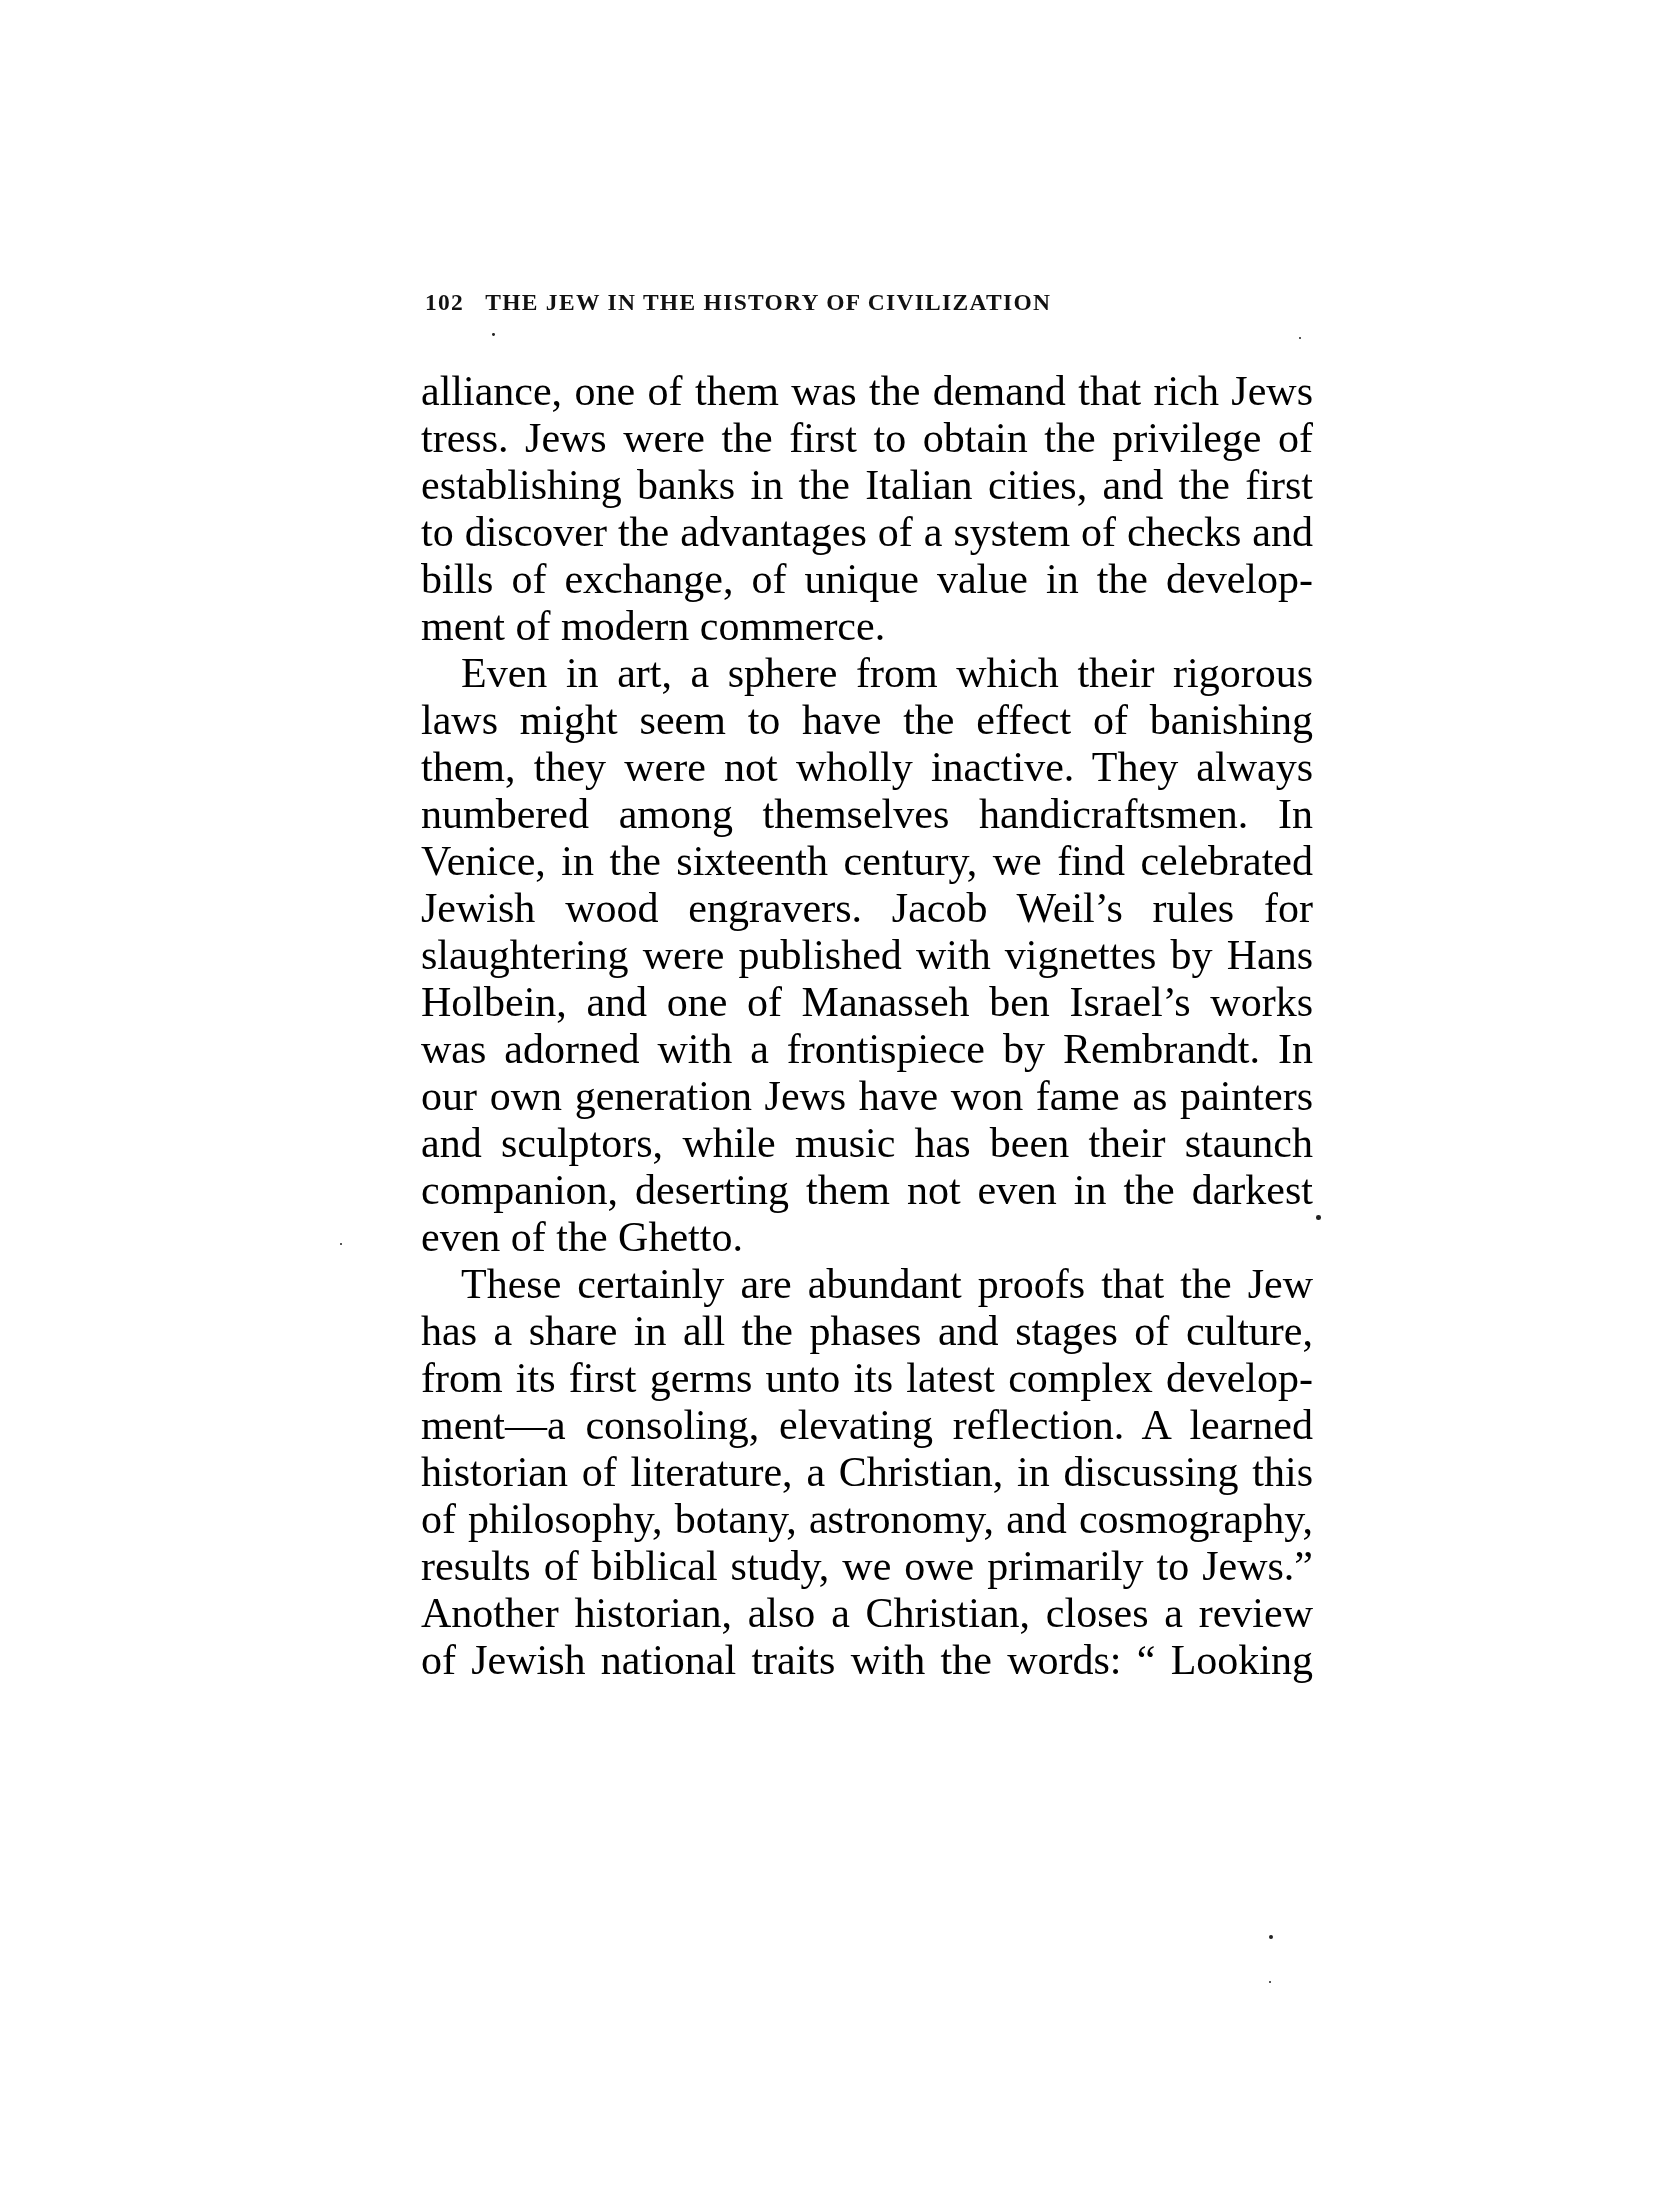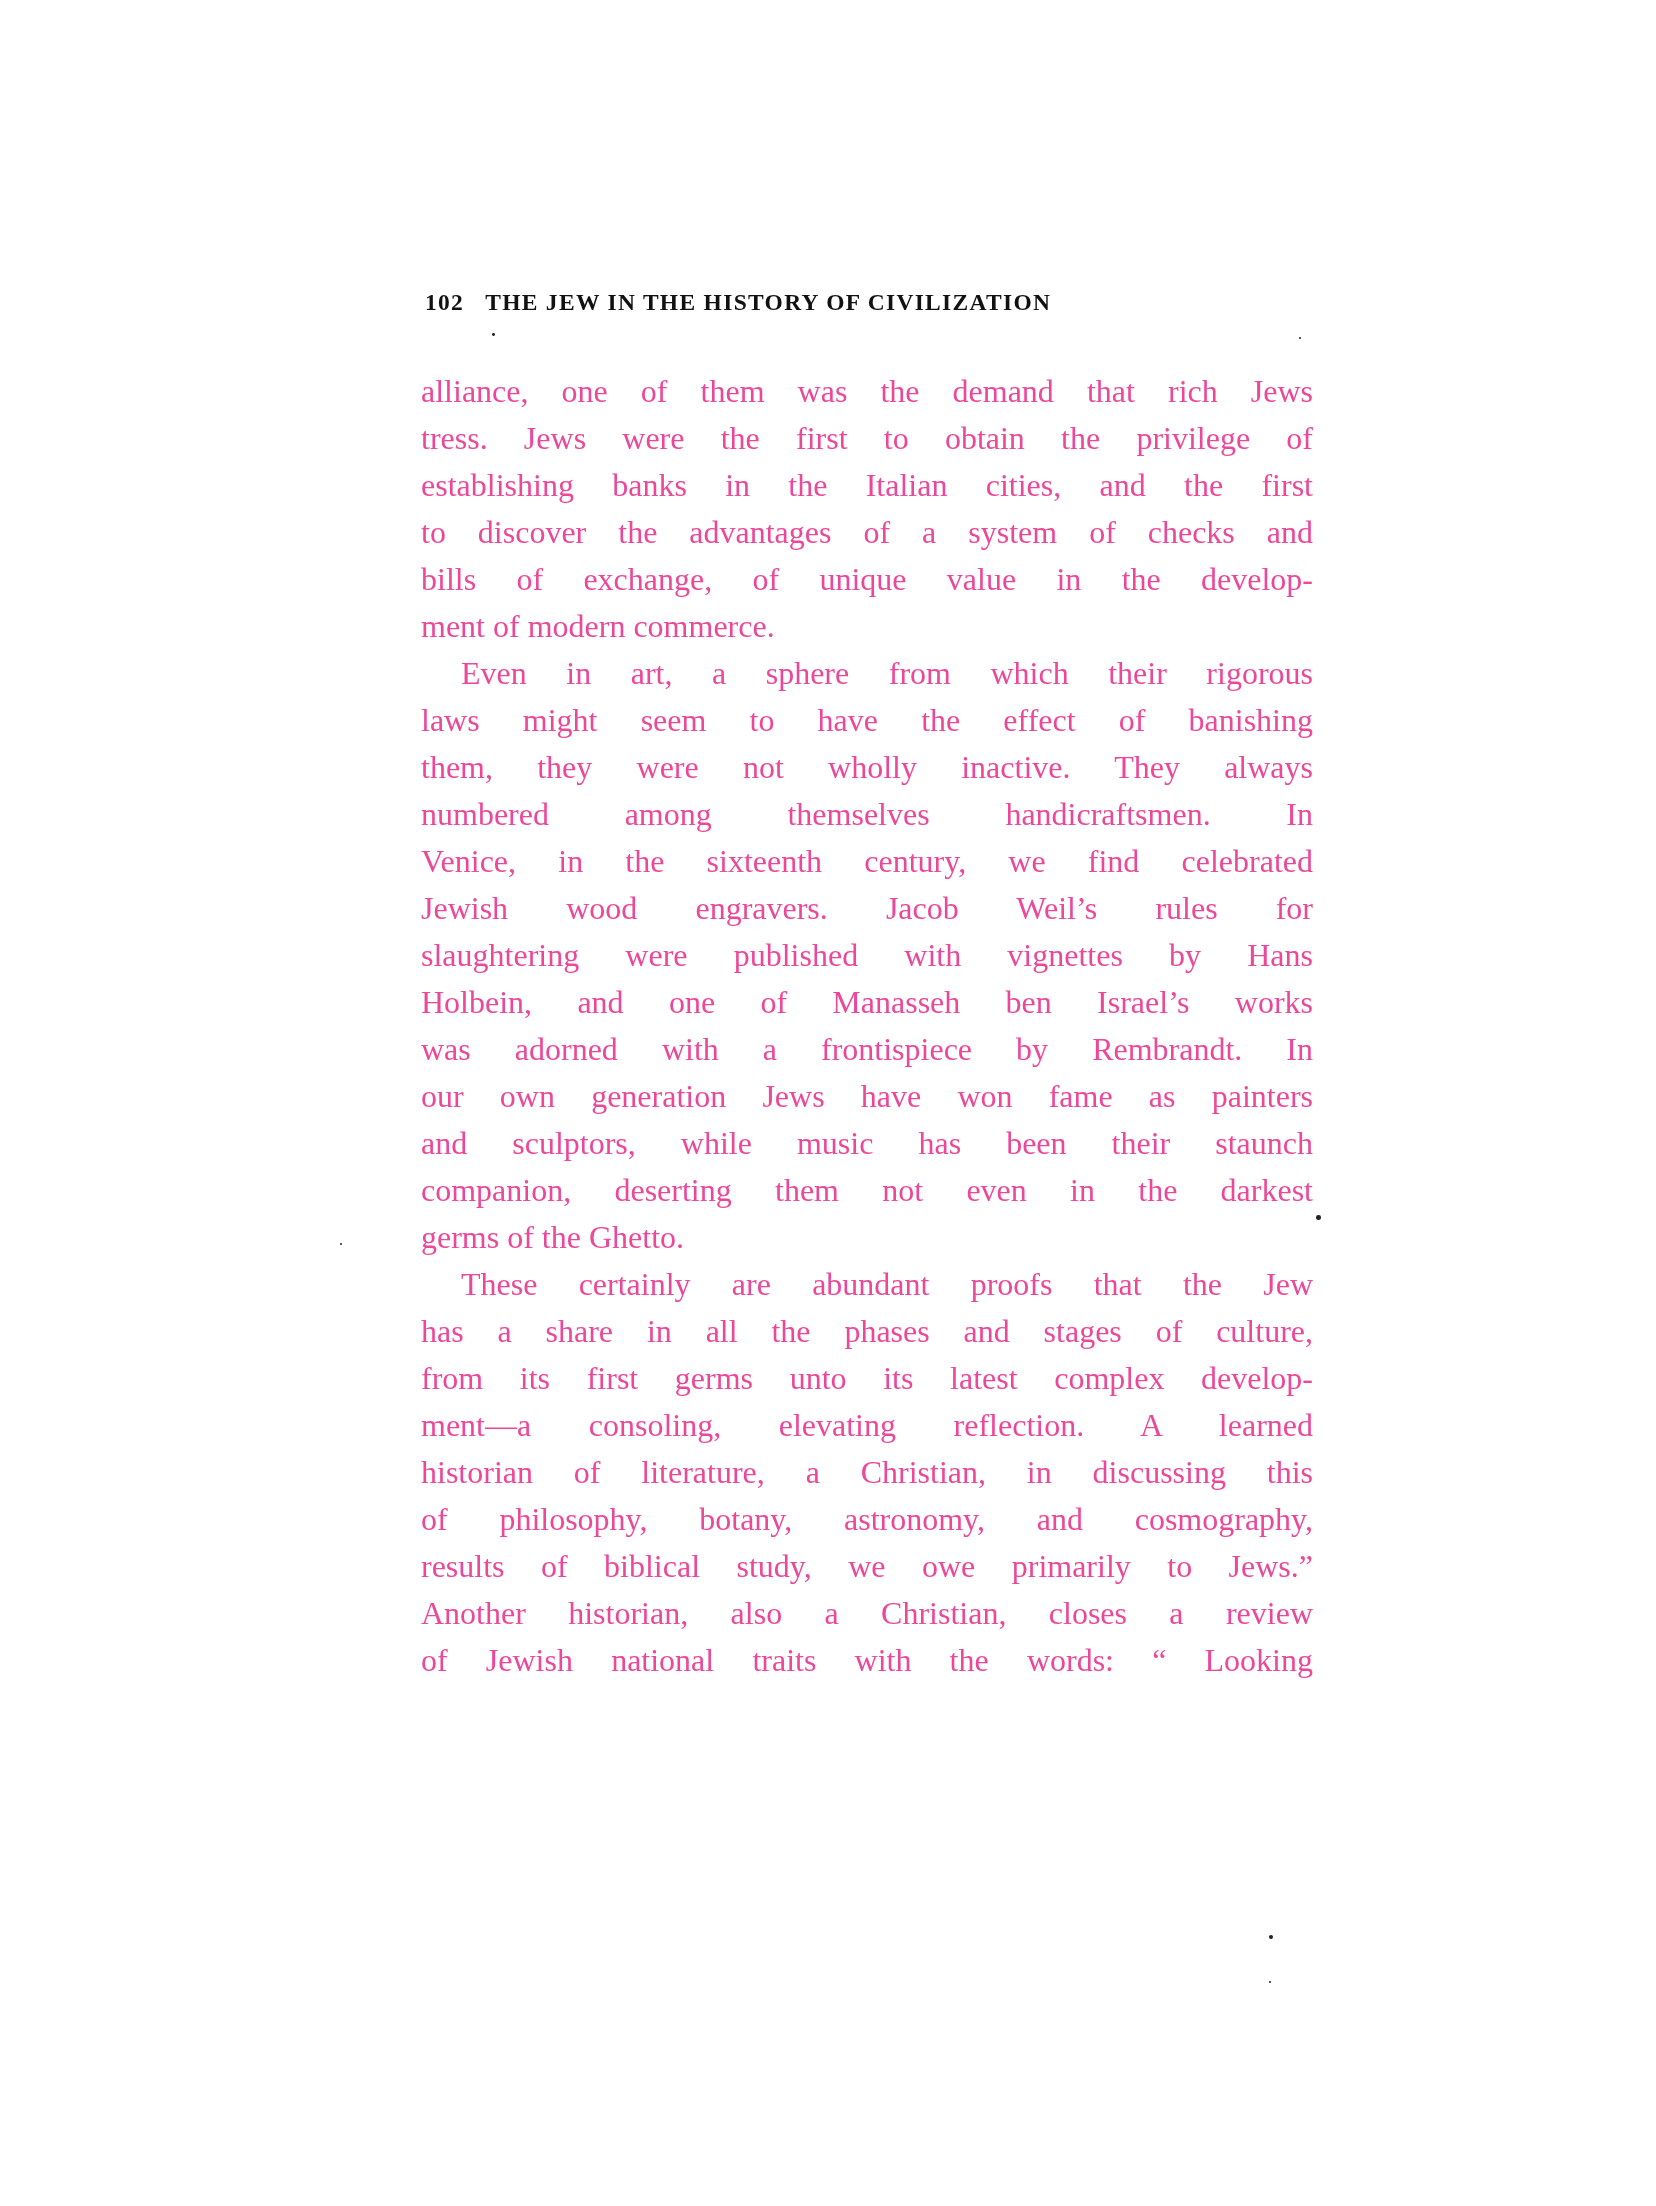--- a/index.html
+++ b/index.html
@@ -8,21 +8,21 @@
   .running-head {
     position: absolute; left: 421px; top: 288px; width: 890px;
     font-family: "Liberation Serif", "DejaVu Serif", serif;
     font-weight: bold; font-size: 23.5px; letter-spacing: 1.3px;
     color: #111; white-space: nowrap; line-height: 28px;
   }
   .running-head .folio { margin-right: 21px; }
   .body-text {
     position: absolute; left: 417px; top: 368px; width: 892px;
     font-family: "Liberation Serif", "DejaVu Serif", serif;
-    font-size: 32px; line-height: 47px; color: #ec4899;
+    font-size: 42px; line-height: 47px; color: #000000;
   }
   .para { margin: 0; text-align: justify; }
   .line { display: block; text-align: justify; text-align-last: justify; white-space: nowrap; height: 47px; }
   .line.last { text-align-last: left; }
   .line.indent { padding-left: 40px; }
   .speck { position: absolute; background: #222; border-radius: 50%; }
 </style>
 </head>
 <body>
 
@@ -46,21 +46,21 @@
       <span class="line">them, they were not wholly inactive.  They always</span>
       <span class="line">numbered among themselves handicraftsmen.  In</span>
       <span class="line">Venice, in the sixteenth century, we find celebrated</span>
       <span class="line">Jewish wood engravers.  Jacob Weil’s rules for</span>
       <span class="line">slaughtering were published with vignettes by Hans</span>
       <span class="line">Holbein, and one of Manasseh ben Israel’s works</span>
       <span class="line">was adorned with a frontispiece by Rembrandt.  In</span>
       <span class="line">our own generation Jews have won fame as painters</span>
       <span class="line">and sculptors, while music has been their staunch</span>
       <span class="line">companion, deserting them not even in the darkest</span>
-      <span class="line last">germs of the Ghetto.</span>
+      <span class="line last">even of the Ghetto.</span>
     </div>
     <div class="para">
       <span class="line indent">These certainly are abundant proofs that the Jew</span>
       <span class="line">has a share in all the phases and stages of culture,</span>
       <span class="line">from its first germs unto its latest complex develop-</span>
       <span class="line">ment—a consoling, elevating reflection.  A learned</span>
       <span class="line">historian of literature, a Christian, in discussing this</span>
       <span class="line">of philosophy, botany, astronomy, and cosmography,</span>
       <span class="line">results of biblical study, we owe primarily to Jews.”</span>
       <span class="line">Another historian, also a Christian, closes a review</span>

